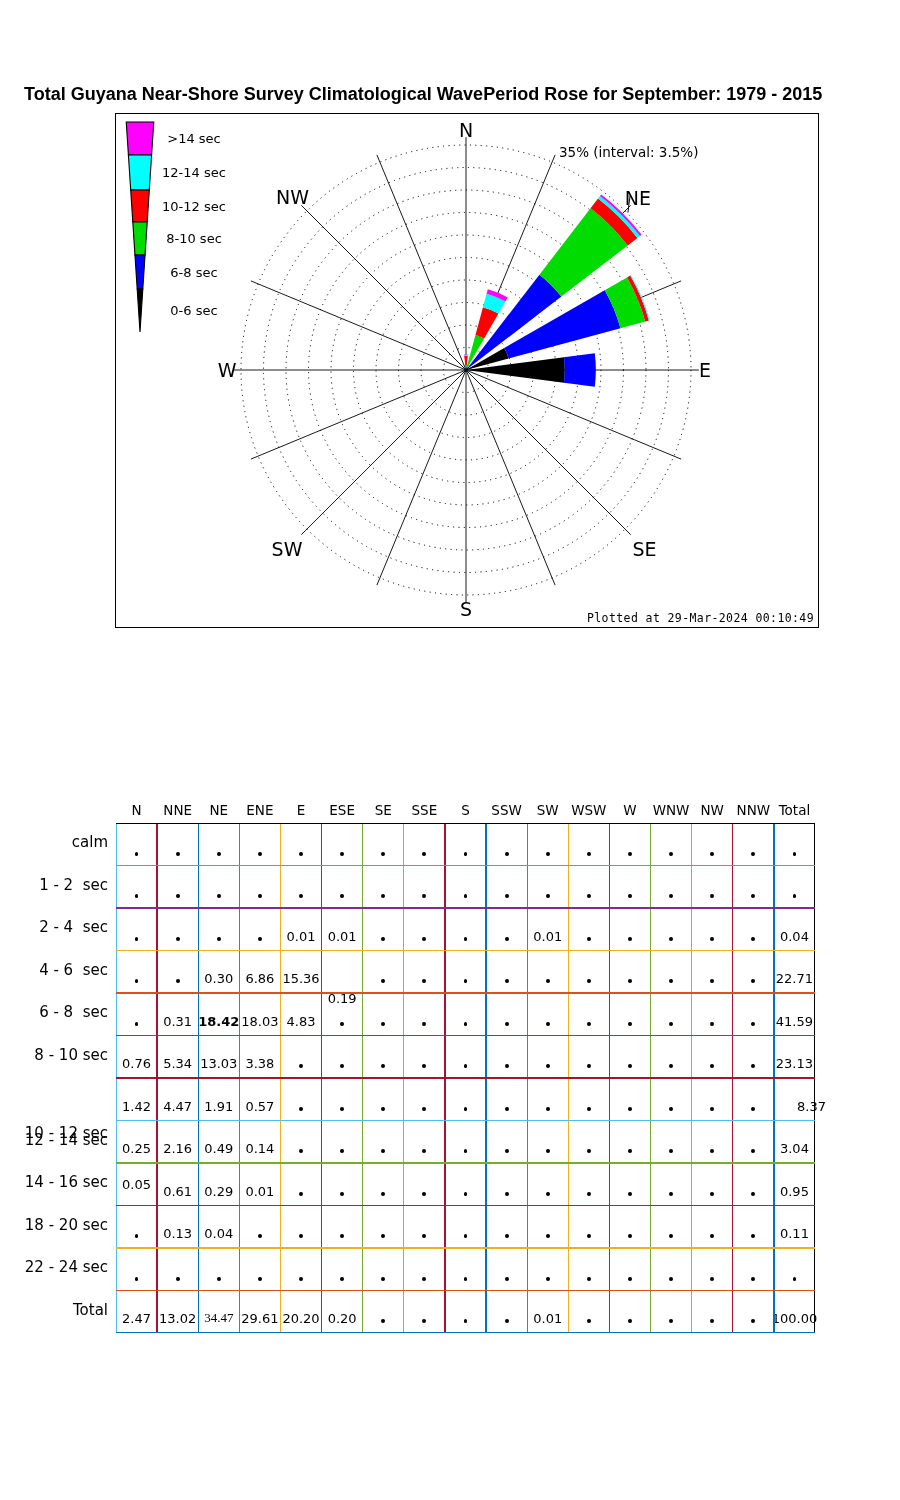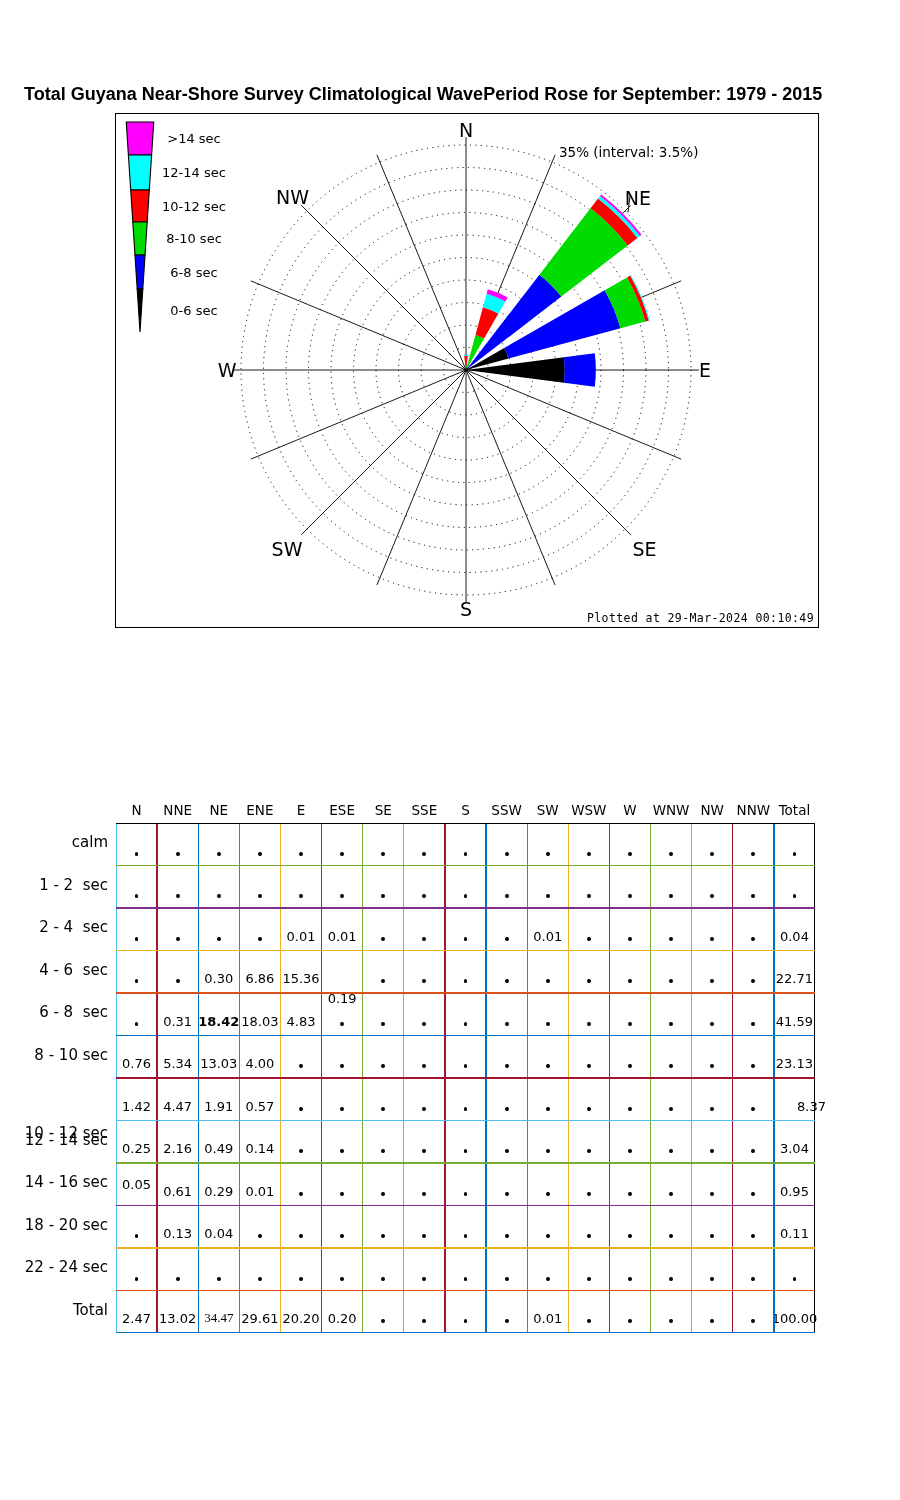--- a/index.html
+++ b/index.html
@@ -352,21 +352,21 @@
         <div class="dot"></div>
       </div>
       <div class="cell" style="left: 616.765px; top: 170px; width: 41.1176px; height: 42.5px;">
         <div class="dot"></div>
       </div>
       <div class="cell" style="left: 657.882px; top: 170px; width: 41.1176px; height: 42.5px;">41.59</div>
       <div class="row-label" style="top: 222.5px;">8 - 10 sec</div>
       <div class="cell" style="left: 0px; top: 212.5px; width: 41.1176px; height: 42.5px;">0.76</div>
       <div class="cell" style="left: 41.1176px; top: 212.5px; width: 41.1176px; height: 42.5px;">5.34</div>
       <div class="cell" style="left: 82.2353px; top: 212.5px; width: 41.1176px; height: 42.5px;">13.03</div>
-      <div class="cell" style="left: 123.353px; top: 212.5px; width: 41.1176px; height: 42.5px;">4.00</div>
+      <div class="cell" style="left: 123.353px; top: 212.5px; width: 41.1176px; height: 42.5px;">3.38</div>
       <div class="cell" style="left: 164.471px; top: 212.5px; width: 41.1176px; height: 42.5px;">
         <div class="dot"></div>
       </div>
       <div class="cell" style="left: 205.588px; top: 212.5px; width: 41.1176px; height: 42.5px;">
         <div class="dot"></div>
       </div>
       <div class="cell" style="left: 246.706px; top: 212.5px; width: 41.1176px; height: 42.5px;">
         <div class="dot"></div>
       </div>
       <div class="cell" style="left: 287.824px; top: 212.5px; width: 41.1176px; height: 42.5px;">

